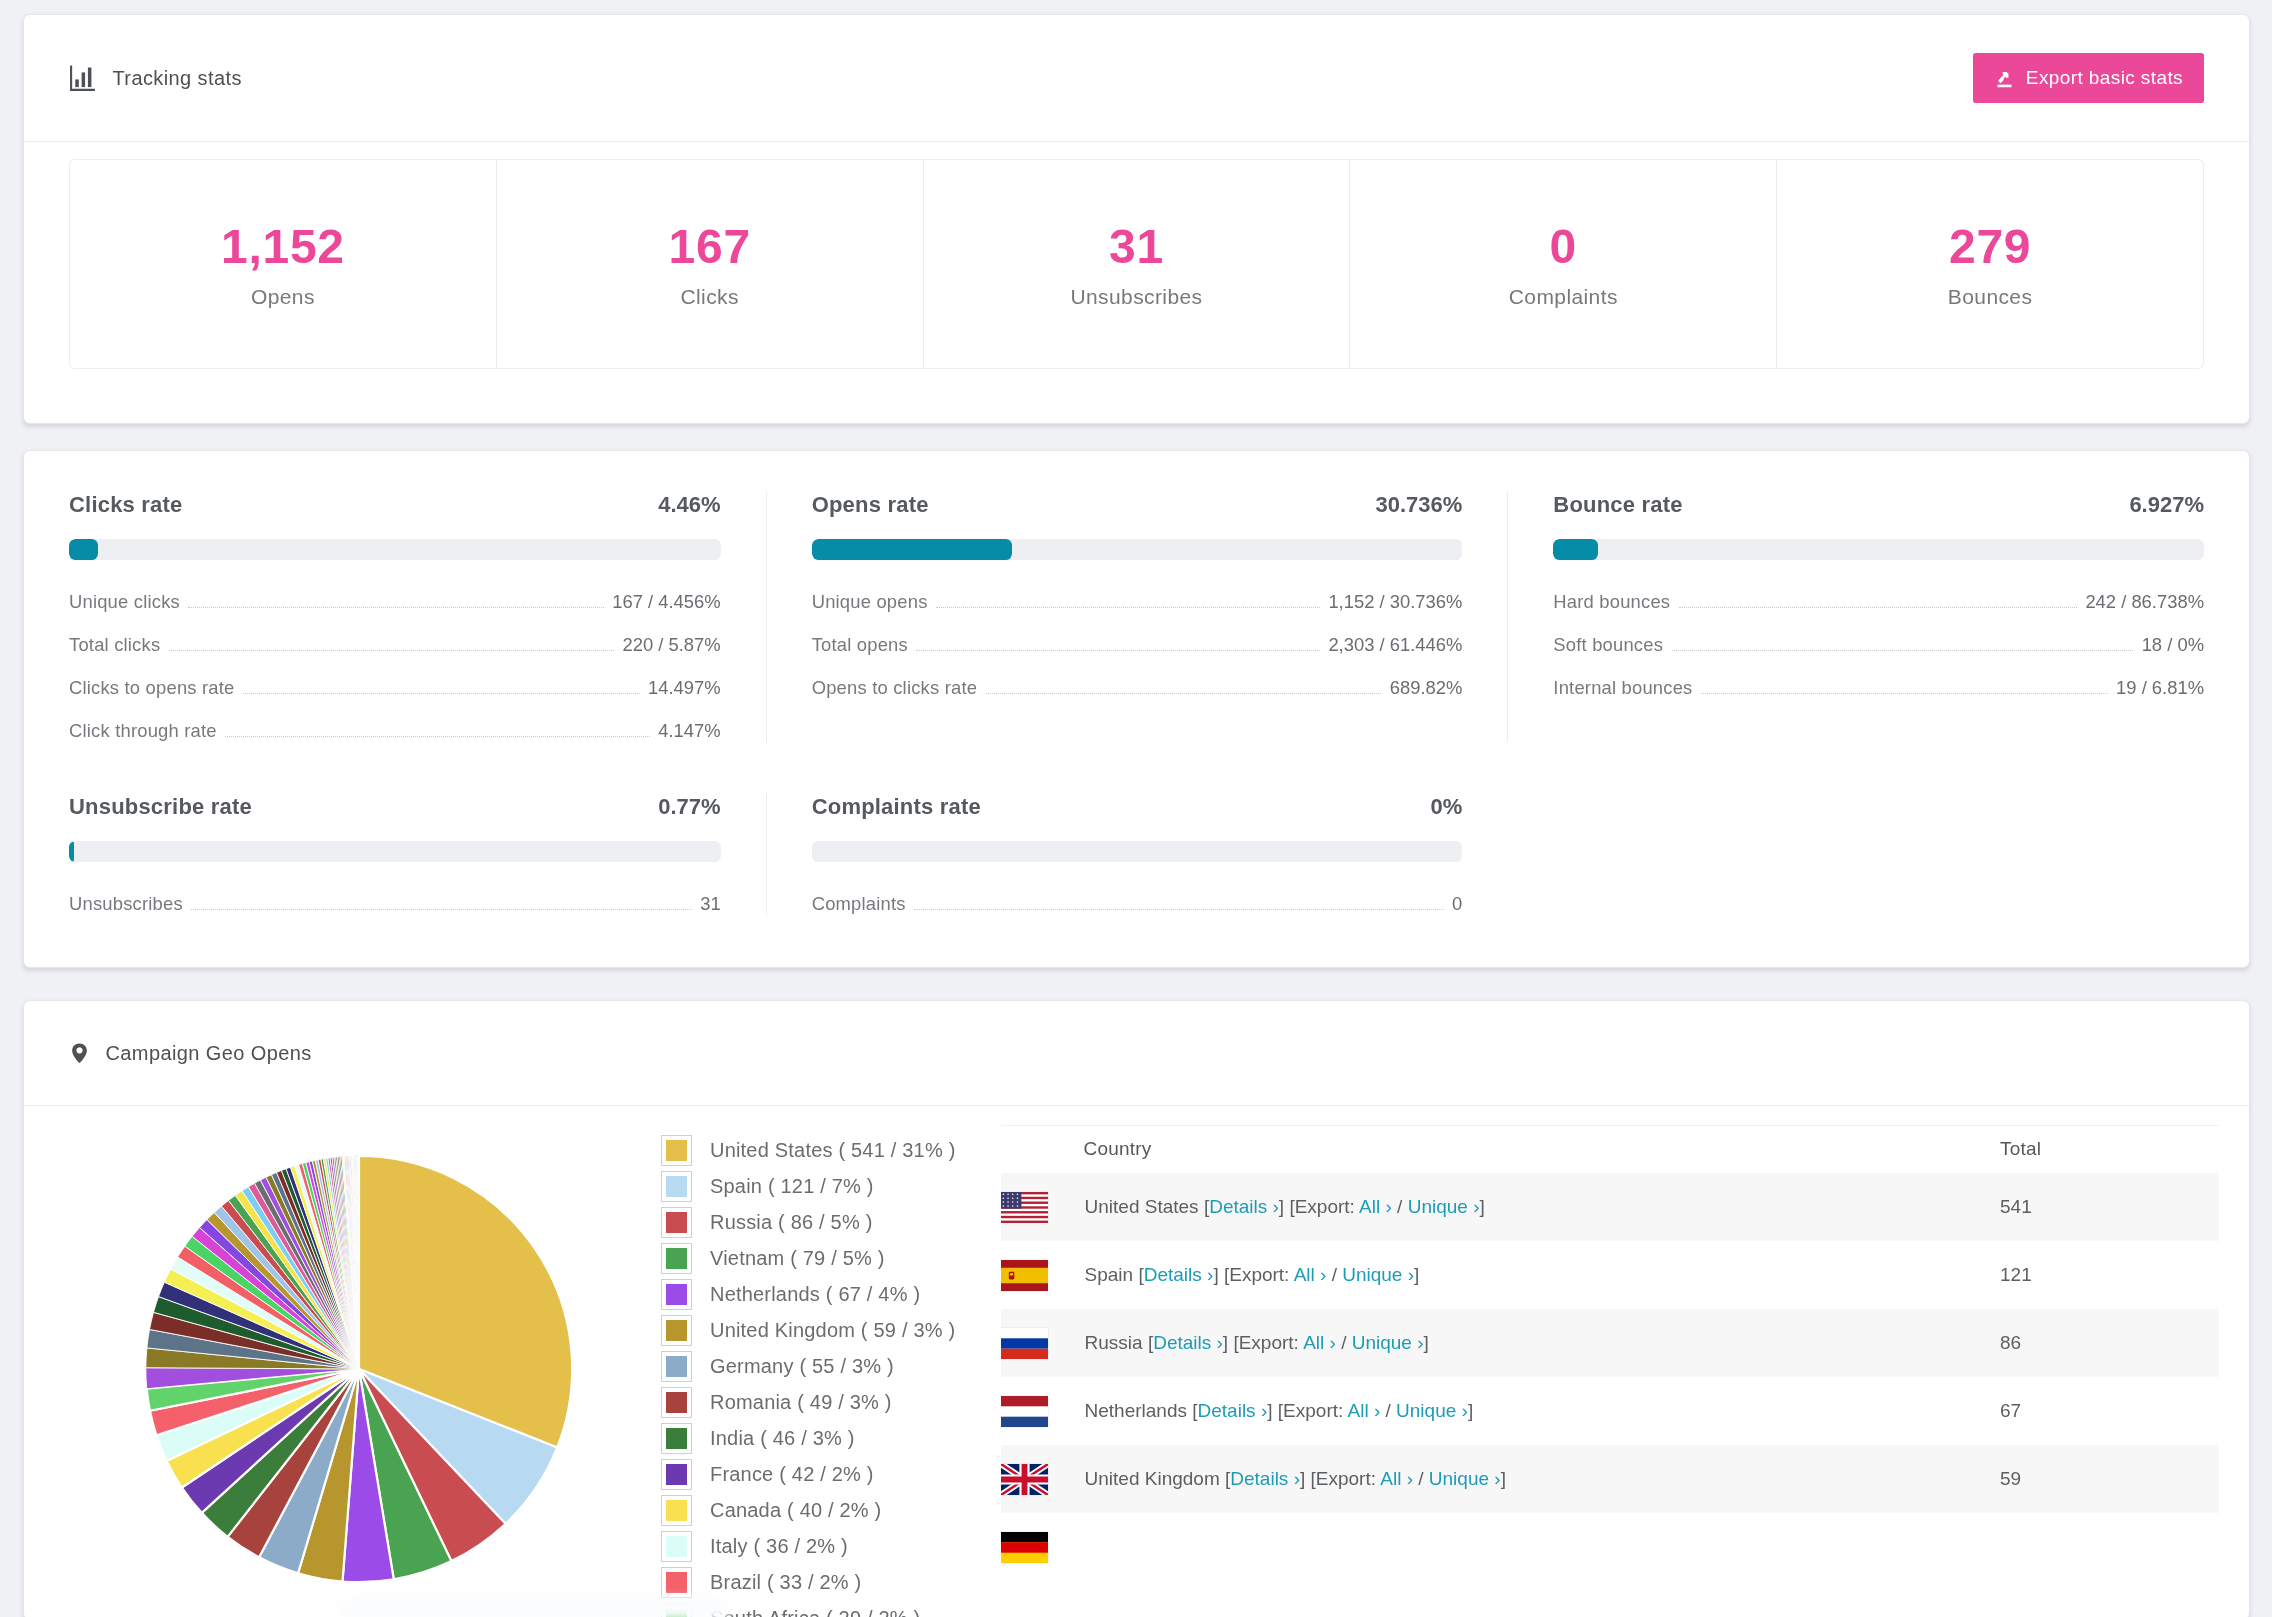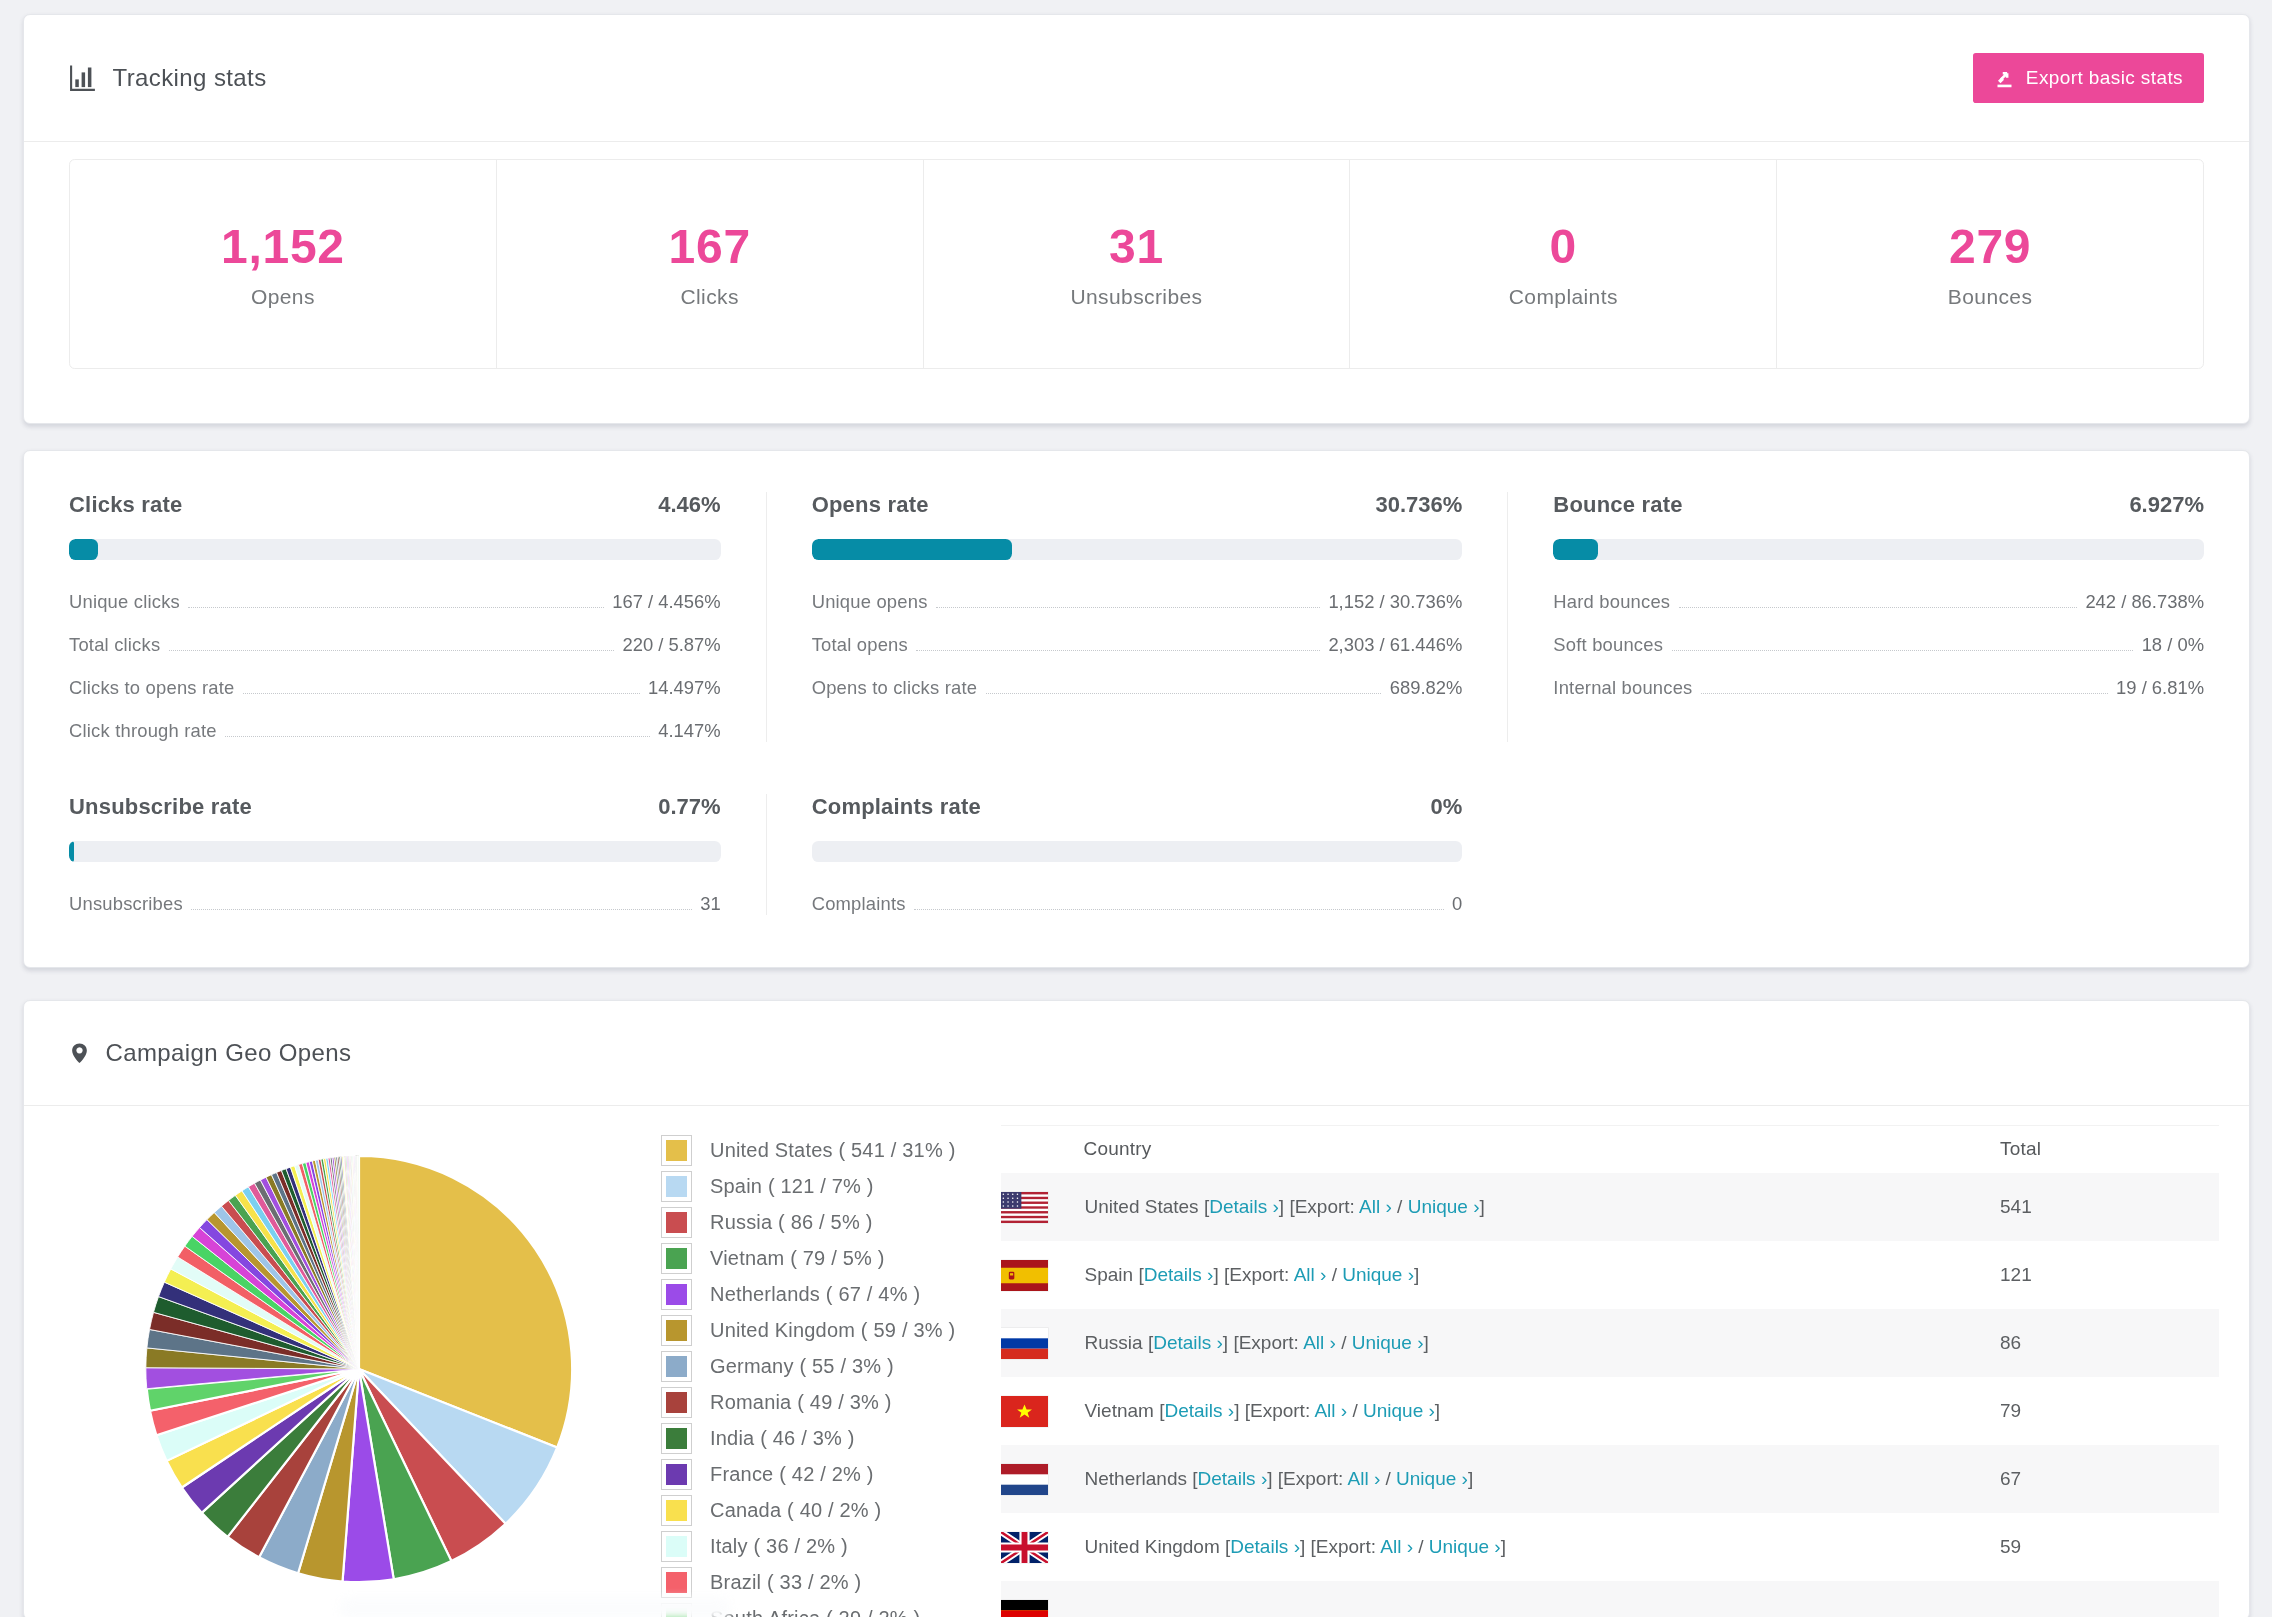--- a/index.html
+++ b/index.html
@@ -3,21 +3,21 @@
 <meta charset="utf-8">
 <style>
   * { margin:0; padding:0; box-sizing:border-box; }
   html,body { background:#eef0f3; }
   body { font-family:"Liberation Sans","DejaVu Sans",sans-serif; }
   .page { position:relative; width:2273px; height:1618px; background:#f0f1f4; overflow:hidden; }
 
   .card { background:#fff; border:0.7px solid #e5e7eb; border-radius:7px; margin:0 23px;
           box-shadow:0 2.1px 4.2px rgba(70,75,100,.16); }
   .card-header { display:flex; align-items:center; padding:38px 45px; border-bottom:0.7px solid #ececec; }
-  .card-title { font-size:24px; font-weight:400; color:#4d5156; margin-left:15.5px; letter-spacing:0.4px; }
+  .card-title { font-size:20px; font-weight:400; color:#4d5156; margin-left:15.5px; letter-spacing:0.4px; }
   .hdr-icon { width:28px; height:28px; flex:0 0 auto; }
 
   
   .card-tracking { margin-top:14px; }
   .btn-export { margin-left:auto; display:flex; align-items:center; gap:11.3px; background:#ec4899; color:#fff;
                 border:none; border-radius:2.8px; font-size:19px; padding:14px 21px; cursor:pointer;
                 font-family:inherit; letter-spacing:0.4px; }
   .stats-row { display:flex; margin:17px 45px 54px; border:0.7px solid #ececec; border-radius:5.6px; }
   .stat-box { flex:1; text-align:center; padding:59px 0; }
   .stat-box + .stat-box { border-left:0.7px solid #ececec; }
@@ -494,34 +494,20 @@
                     <span class="rowtxt">Russia [<a class="tlink">Details ›</a>] [Export: <a class="tlink">All ›</a> / <a class="tlink">Unique ›</a>]</span>
                   </div>
                 </td>
                 <td class="total">86</td>
               </tr>
               <tr>
                 <td>
                   <div class="country-cell">
                     <span class="flag">
                       <svg viewBox="0 0 60 40" preserveAspectRatio="none">
-                        <rect width="60" height="40" fill="#da251d"></rect>
-                        <polygon points="30,11 32.7,17.4 39.5,17.4 34,21.6 36.1,28 30,24 23.9,28 26,21.6 20.5,17.4 27.3,17.4" fill="#ffff00"></polygon>
-                      </svg>
-                    </span>
-                    <span class="rowtxt">Vietnam [<a class="tlink">Details ›</a>] [Export: <a class="tlink">All ›</a> / <a class="tlink">Unique ›</a>]</span>
-                  </div>
-                </td>
-                <td class="total">79</td>
-              </tr>
-              <tr>
-                <td>
-                  <div class="country-cell">
-                    <span class="flag">
-                      <svg viewBox="0 0 60 40" preserveAspectRatio="none">
                         <rect width="60" height="40" fill="#fff"></rect>
                         <rect width="60" height="13.3" fill="#ae1c28"></rect>
                         <rect y="26.7" width="60" height="13.3" fill="#21468b"></rect>
                       </svg>
                     </span>
                     <span class="rowtxt">Netherlands [<a class="tlink">Details ›</a>] [Export: <a class="tlink">All ›</a> / <a class="tlink">Unique ›</a>]</span>
                   </div>
                 </td>
                 <td class="total">67</td>
               </tr>

